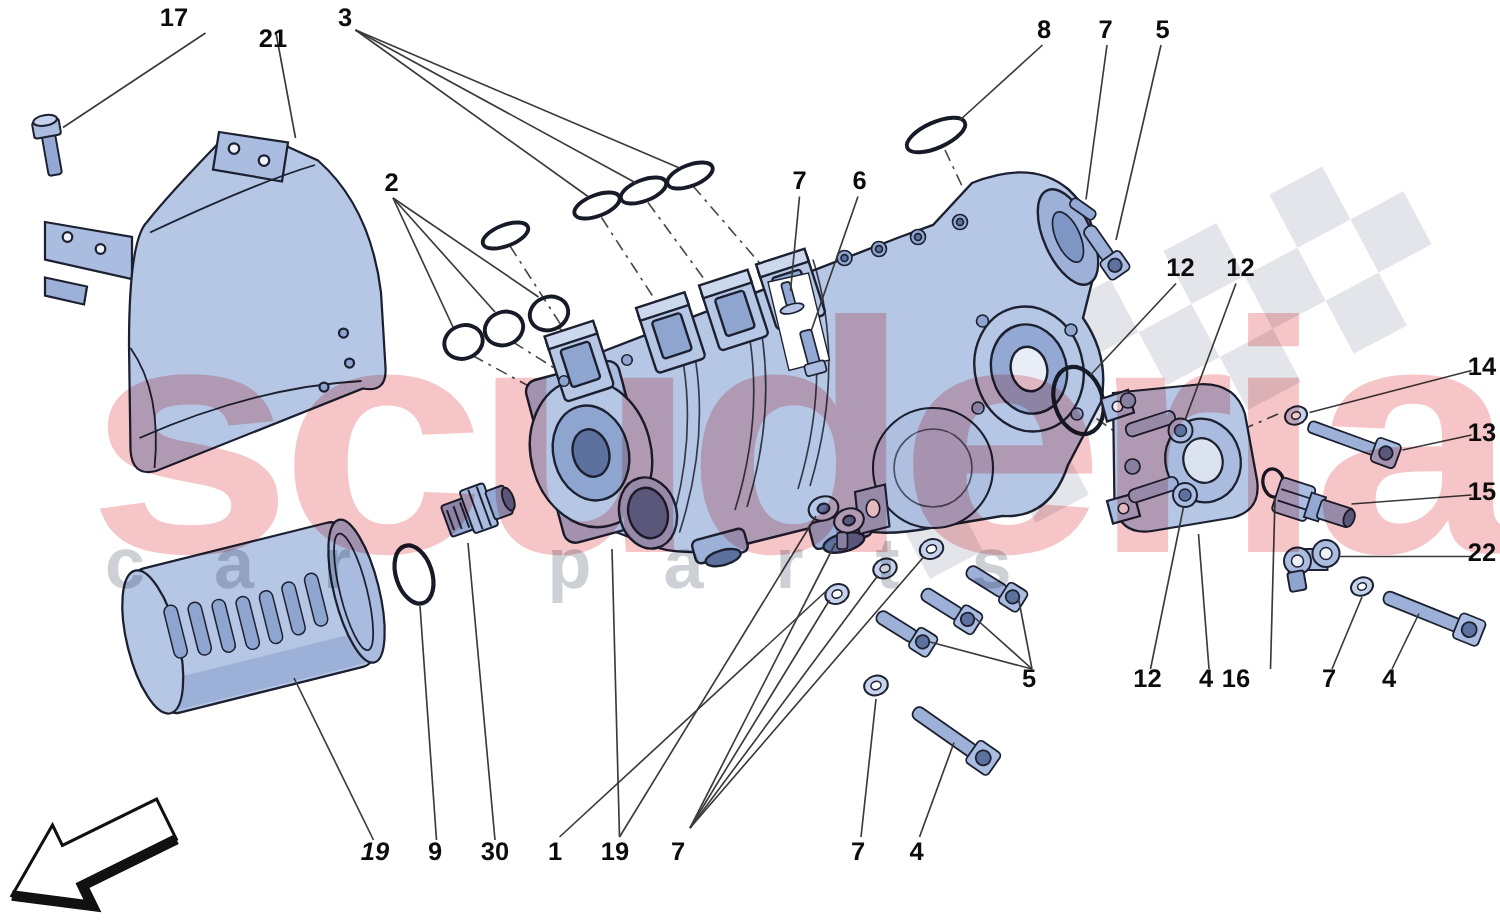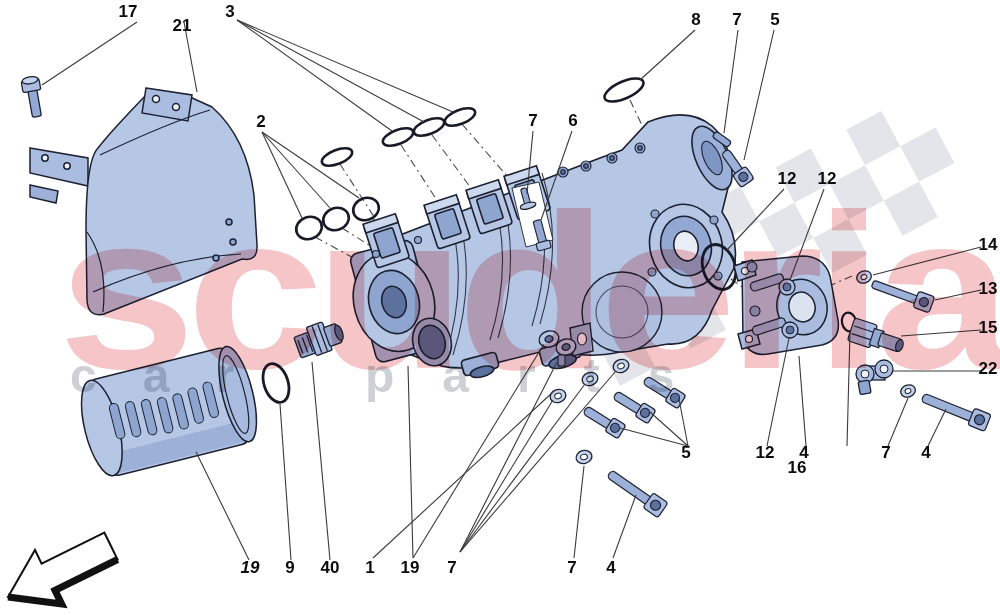--- a/index.html
+++ b/index.html
@@ -374,43 +374,43 @@
     <line x1="613" y1="558" x2="636" y2="495"></line>
   </g>
 
   <g>
     <text class="wm-title" x="58" y="368" font-size="220" font-weight="bold" letter-spacing="-8" textLength="945" lengthAdjust="spacingAndGlyphs" fill="#dd3e46" fill-opacity="0.30" font-family="Liberation Sans, DejaVu Sans, sans-serif">scuderia</text>
     <text class="wm-sub" x="70" y="392" font-size="48" font-weight="bold" letter-spacing="46" fill="#9199a3" fill-opacity="0.45" font-family="Liberation Sans, DejaVu Sans, sans-serif">car</text>
     <text class="wm-sub" x="365" y="392" font-size="48" font-weight="bold" letter-spacing="48" fill="#9199a3" fill-opacity="0.45" font-family="Liberation Sans, DejaVu Sans, sans-serif">parts</text>
   </g>
 </svg>
 
-<div class="callout" style="left:128px;top:2px;">17</div>
+<div class="callout" style="left:116px;top:2px;">17</div>
 <div class="callout" style="left:182px;top:16px;">21</div>
 <div class="callout" style="left:230px;top:2px;">3</div>
 <div class="callout" style="left:696px;top:10px;">8</div>
 <div class="callout" style="left:737px;top:10px;">7</div>
 <div class="callout" style="left:775px;top:10px;">5</div>
 <div class="callout" style="left:261px;top:112px;">2</div>
 <div class="callout" style="left:533px;top:111px;">7</div>
 <div class="callout" style="left:573px;top:111px;">6</div>
 <div class="callout" style="left:787px;top:169px;">12</div>
 <div class="callout" style="left:827px;top:169px;">12</div>
 <div class="callout" style="left:988px;top:235px;">14</div>
 <div class="callout" style="left:988px;top:279px;">13</div>
 <div class="callout" style="left:988px;top:318px;">15</div>
 <div class="callout" style="left:988px;top:359px;">22</div>
 <div class="callout" style="left:686px;top:443px;">5</div>
 <div class="callout" style="left:765px;top:443px;">12</div>
 <div class="callout" style="left:804px;top:443px;">4</div>
-<div class="callout" style="left:797px;top:443px;margin-top:15px;">16</div>
+<div class="callout" style="left:824px;top:443px;">16</div>
 <div class="callout" style="left:886px;top:443px;">7</div>
 <div class="callout" style="left:926px;top:443px;">4</div>
 <div class="callout" style="left:250px;top:558px;font-style:italic;">19</div>
 <div class="callout" style="left:290px;top:558px;">9</div>
-<div class="callout" style="left:330px;top:558px;">40</div>
+<div class="callout" style="left:330px;top:558px;">30</div>
 <div class="callout" style="left:370px;top:558px;">1</div>
 <div class="callout" style="left:410px;top:558px;">19</div>
 <div class="callout" style="left:452px;top:558px;">7</div>
 <div class="callout" style="left:572px;top:558px;">7</div>
 <div class="callout" style="left:611px;top:558px;">4</div>
 
 </div>
 
 </body></html>

